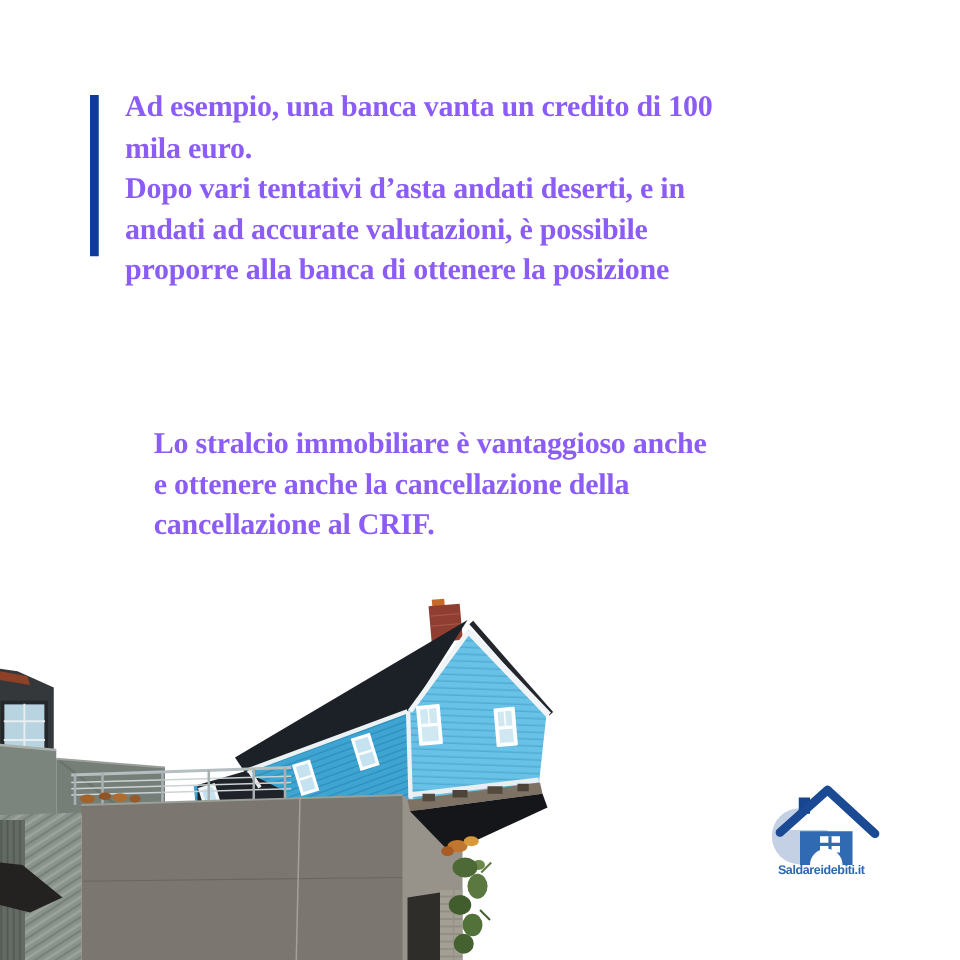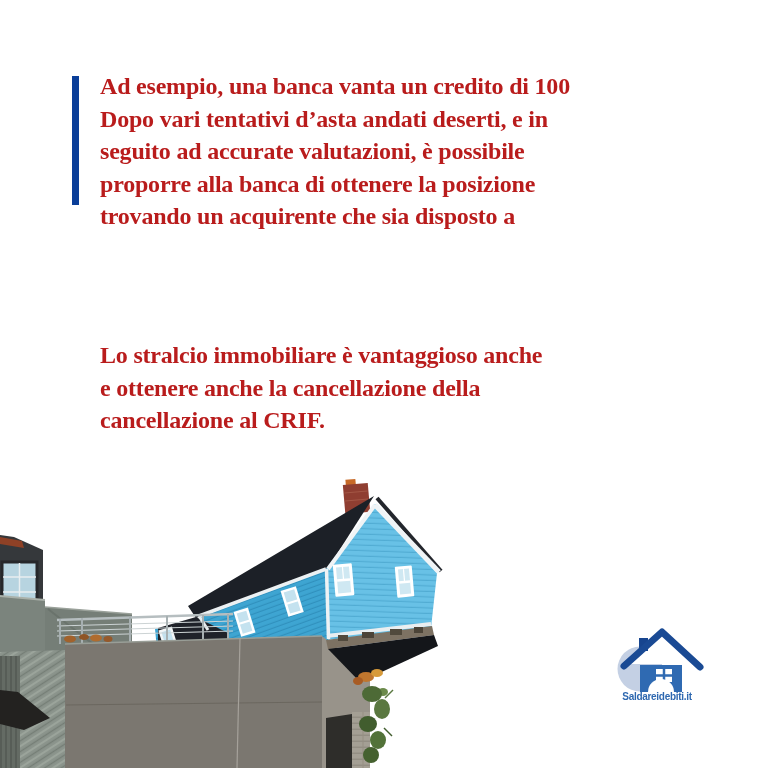--- a/index.html
+++ b/index.html
@@ -3,42 +3,42 @@
 <meta charset="utf-8">
 <style>
   html,body{margin:0;padding:0;background:#ffffff;}
   .canvas{
     position:relative;width:768px;height:768px;background:#ffffff;overflow:hidden;
     font-family:"Liberation Serif","DejaVu Serif",serif;
   }
   .accent-bar{position:absolute;left:72px;top:76px;width:7px;height:129px;background:#0a3e99;}
   .para{position:absolute;left:100px;}
   .para.p1{top:70px;}
-  .para.p2{top:339px;}
+  .para.p2{top:339px;margin-left:23px;}
   .line{
     white-space:nowrap;height:32.5px;line-height:32.5px;
-    font-size:24px;font-weight:bold;color:#b91c1c;letter-spacing:-0.2px;
+    font-size:24px;font-weight:bold;color:#8b5cf6;letter-spacing:-0.2px;
   }
   .photo{position:absolute;left:0;top:478px;width:768px;height:290px;}
   .logo{position:absolute;left:606px;top:624px;width:100px;height:78px;}
   .logo text{font-family:"Liberation Sans","DejaVu Sans",sans-serif;font-weight:bold;letter-spacing:-0.3px;}
 </style>
 </head>
 <body>
 
 <div class="canvas">
 
   <div class="accent-bar"></div>
 
   <div class="para p1">
     <div class="line">Ad esempio, una banca vanta un credito di 100</div>
+    <div class="line">mila euro.</div>
     <div class="line">Dopo vari tentativi d’asta andati deserti, e in</div>
-    <div class="line">seguito ad accurate valutazioni, è possibile</div>
+    <div class="line">andati ad accurate valutazioni, è possibile</div>
     <div class="line">proporre alla banca di ottenere la posizione</div>
-    <div class="line">trovando un acquirente che sia disposto a</div>
   </div>
 
   <div class="para p2">
     <div class="line">Lo stralcio immobiliare è vantaggioso anche</div>
     <div class="line">e ottenere anche la cancellazione della</div>
     <div class="line">cancellazione al CRIF.</div>
   </div>
 
   <svg class="photo" viewBox="0 0 768 290" aria-hidden="true">
     <defs>

